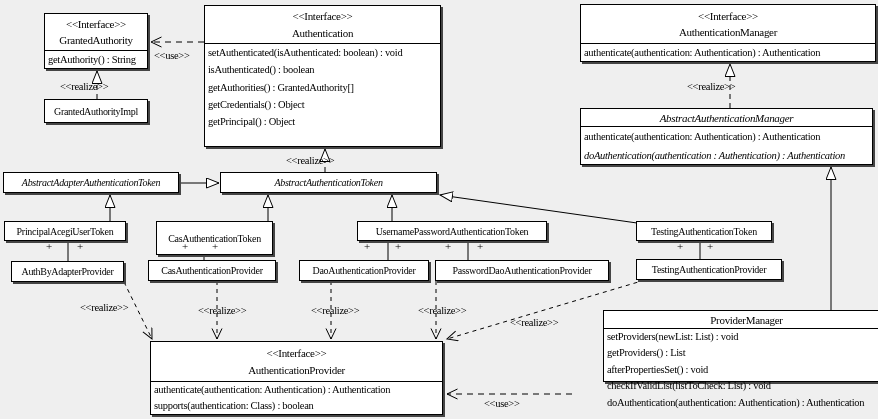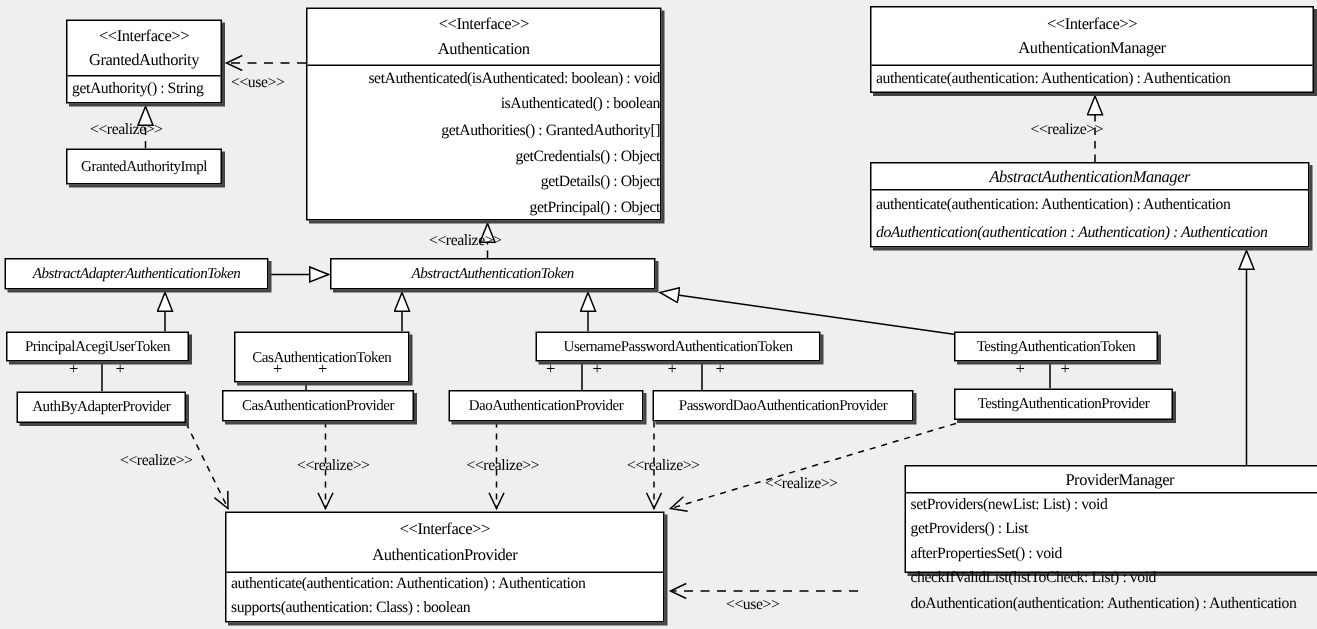--- a/index.html
+++ b/index.html
@@ -9,21 +9,21 @@
   .uml-box{position:absolute;background:#fff;border:1px solid #000;
            box-shadow:2px 2px 0 #454545;box-sizing:border-box;
            font-size:10.5px;letter-spacing:-0.3px;white-space:nowrap;}
   .title{display:flex;flex-direction:column;justify-content:space-evenly;
          align-items:center;text-align:center;box-sizing:border-box;font-size:11px;}
   .title.sep{border-bottom:1px solid #000;}
   .solo{display:flex;align-items:center;justify-content:center;height:100%;
         text-align:center;font-size:10px;}
   .abstract{font-style:italic;}
   .method{padding-left:3px;overflow:visible;}
-  .m17 .method{height:17.3px;line-height:17.3px;text-align:right;}
+  .m17 .method{height:17.3px;line-height:17.3px;}
   .m19 .method{height:19.4px;line-height:19.4px;}
   .m18 .method{height:18.5px;line-height:18.5px;}
   .m16 .method{height:16.4px;line-height:16.4px;}
   .edge-label{position:absolute;font-size:10.5px;letter-spacing:-0.3px;line-height:11px;}
   .plus{position:absolute;font-size:11px;line-height:10px;}
 </style>
 </head>
 <body>
 
 <div class="canvas">
@@ -82,21 +82,20 @@
   <div class="uml-box" style="left:204px;top:5px;width:237px;height:142px">
     <div class="title sep" style="height:38px">
       <div>&lt;&lt;Interface&gt;&gt;</div>
       <div>Authentication</div>
     </div>
     <div class="methods m17">
       <div class="method">setAuthenticated(isAuthenticated: boolean) : void</div>
       <div class="method">isAuthenticated() : boolean</div>
       <div class="method">getAuthorities() : GrantedAuthority[]</div>
       <div class="method">getCredentials() : Object</div>
-      <div class="method">getDetails() : Object</div>
       <div class="method">getPrincipal() : Object</div>
     </div>
   </div>
 
   <div class="uml-box" style="left:580px;top:4px;width:296px;height:58px">
     <div class="title sep" style="height:39px">
       <div>&lt;&lt;Interface&gt;&gt;</div>
       <div>AuthenticationManager</div>
     </div>
     <div class="methods m18">

